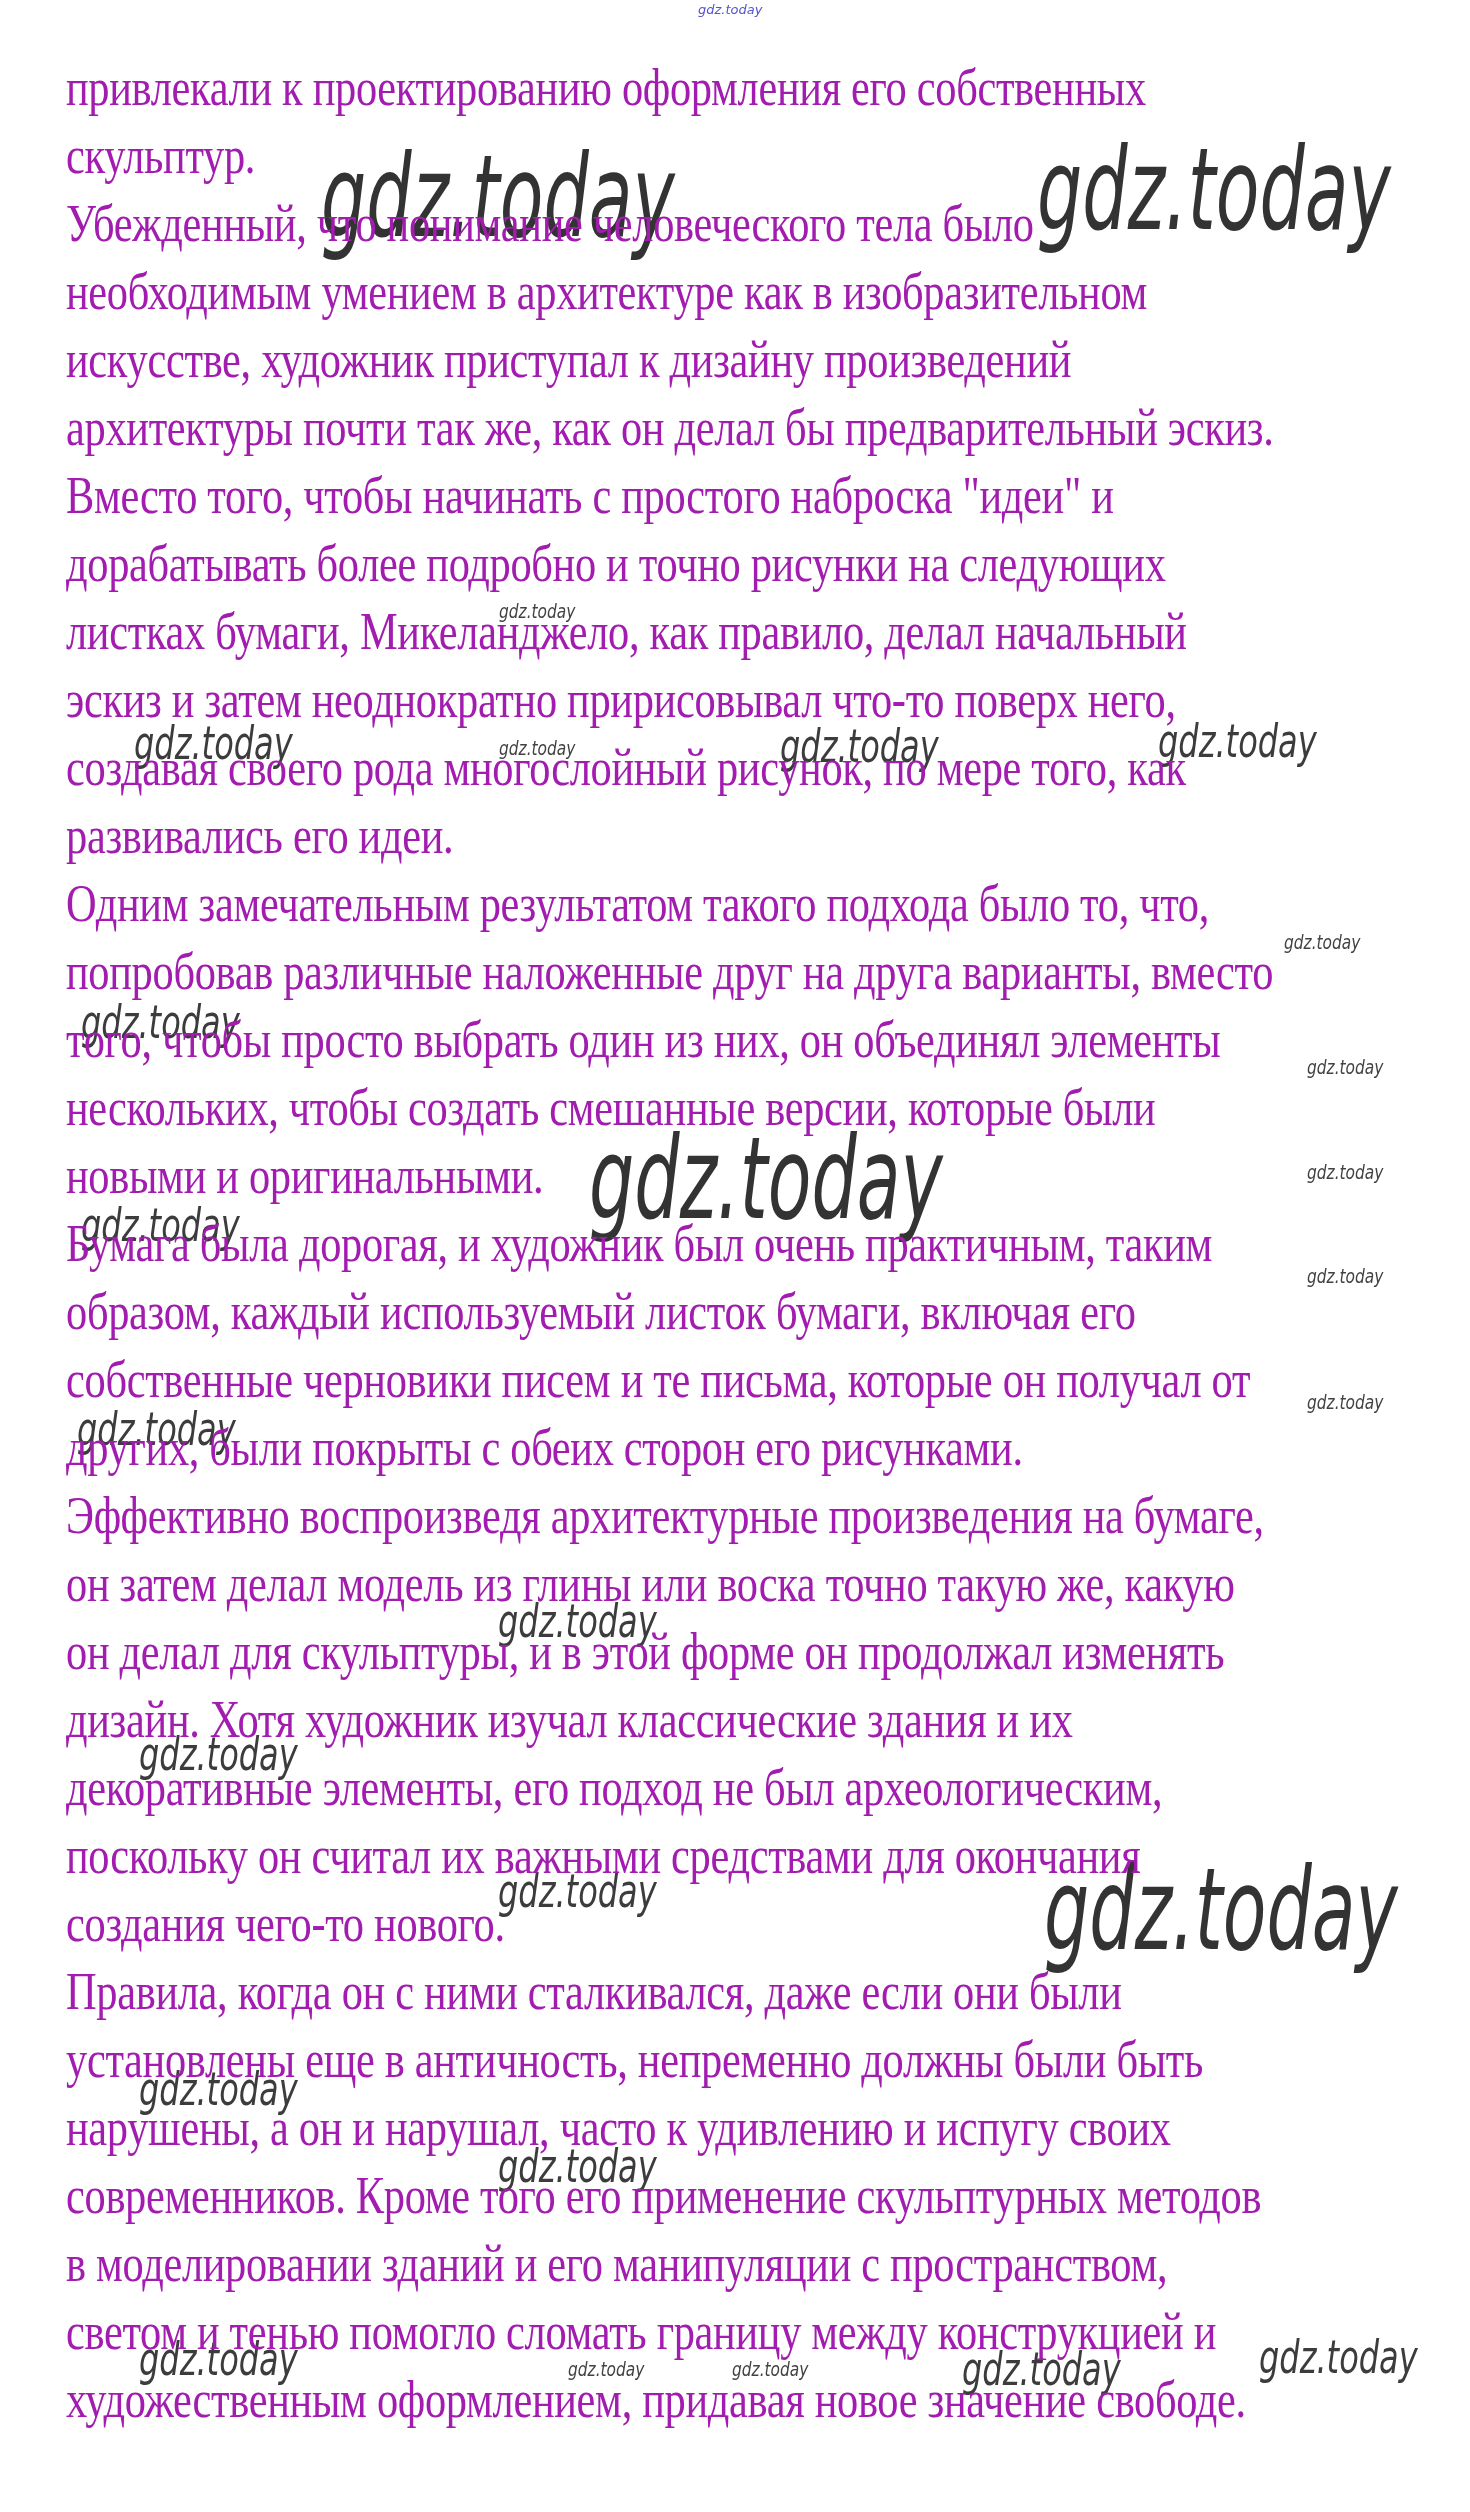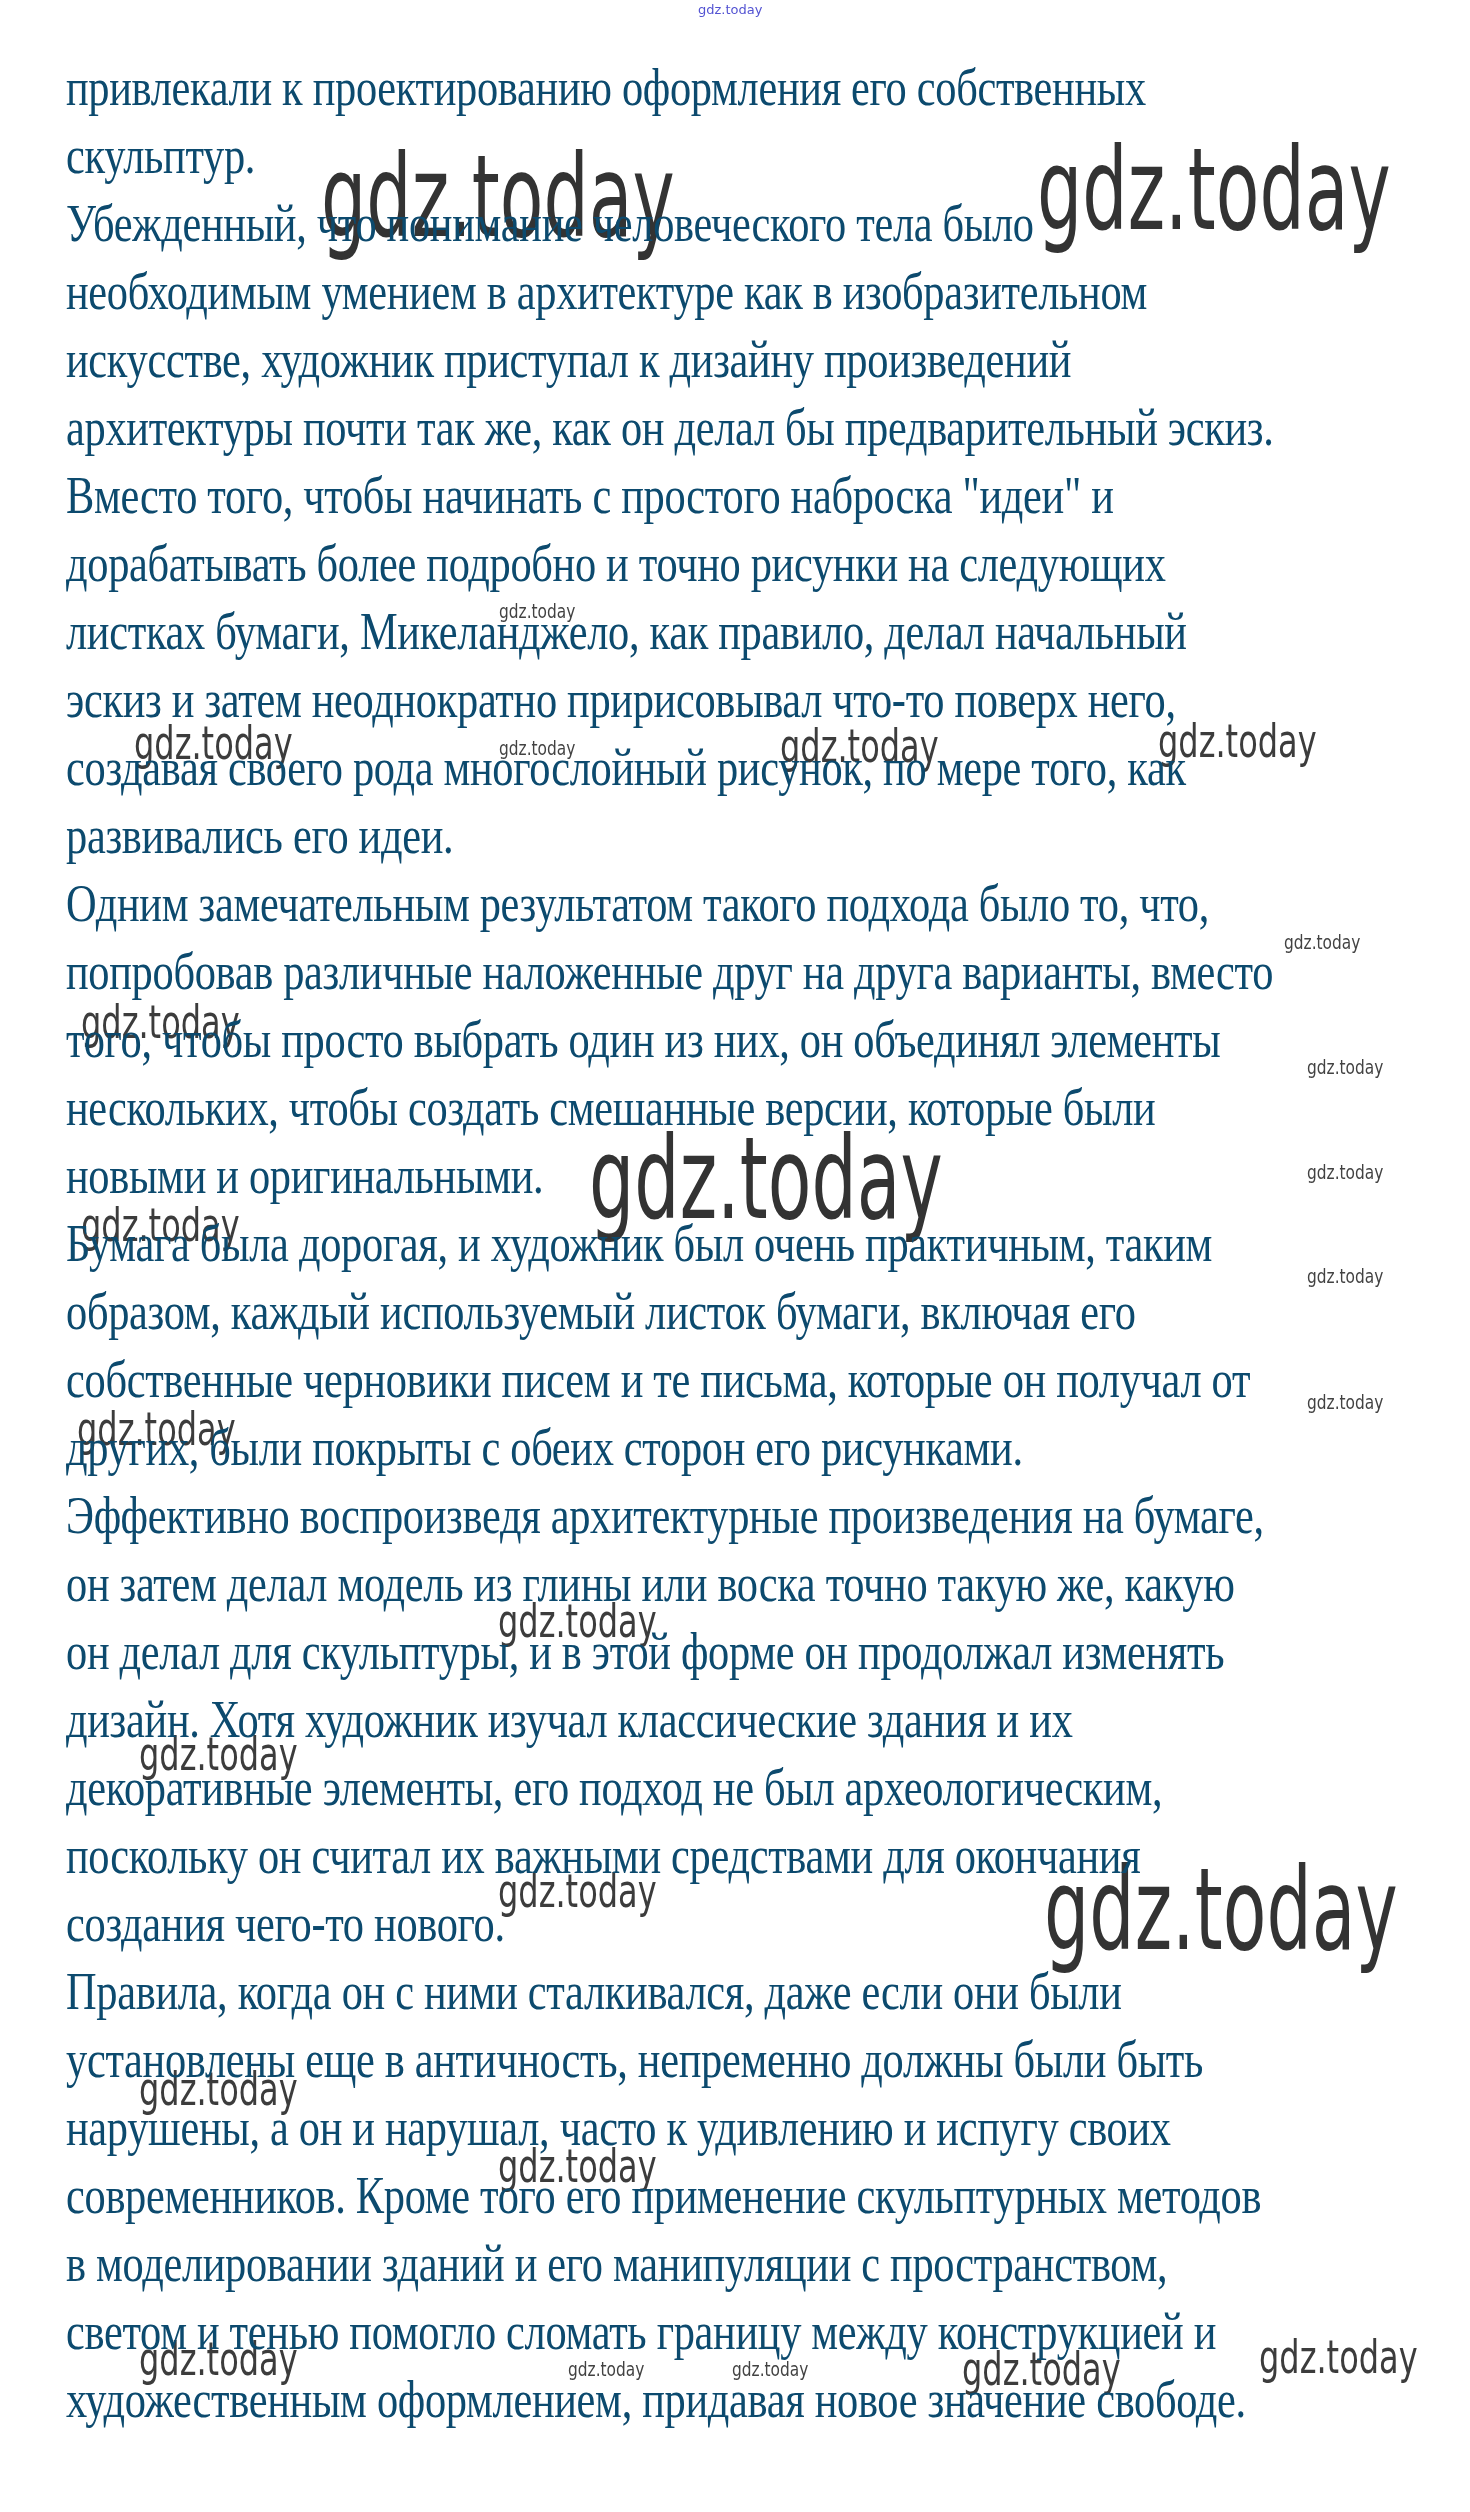--- a/index.html
+++ b/index.html
@@ -17,36 +17,37 @@
   .page {
     position: absolute;
     inset: 0;
   }
   
   .text-content {
     position: absolute;
     left: 66px;
     top: 53px;
     width: 1405px;
-    color: #0c4a6e;
+    color: #a21caf;
   }
   .line {
     height: 68px;
     line-height: 68px;
     font-size: 53px;
     white-space: nowrap;
     transform: scaleX(0.8);
     transform-origin: 0 50%;
     letter-spacing: -0.4px;
   }
   
   .wm-layer {
     position: absolute;
     inset: 0;
     pointer-events: none;
+    font-style: italic;
   }
   .wm {
     position: absolute;
     font-family: "DejaVu Sans", sans-serif;
     color: #222222;
     white-space: nowrap;
     transform-origin: 0 0;
   }
   .wm-huge  { font-size: 70px; transform: scale(1.02, 1.62); opacity: 0.92; }
   .wm-med   { font-size: 32px; transform: scale(1.00, 1.45); opacity: 0.88; }

